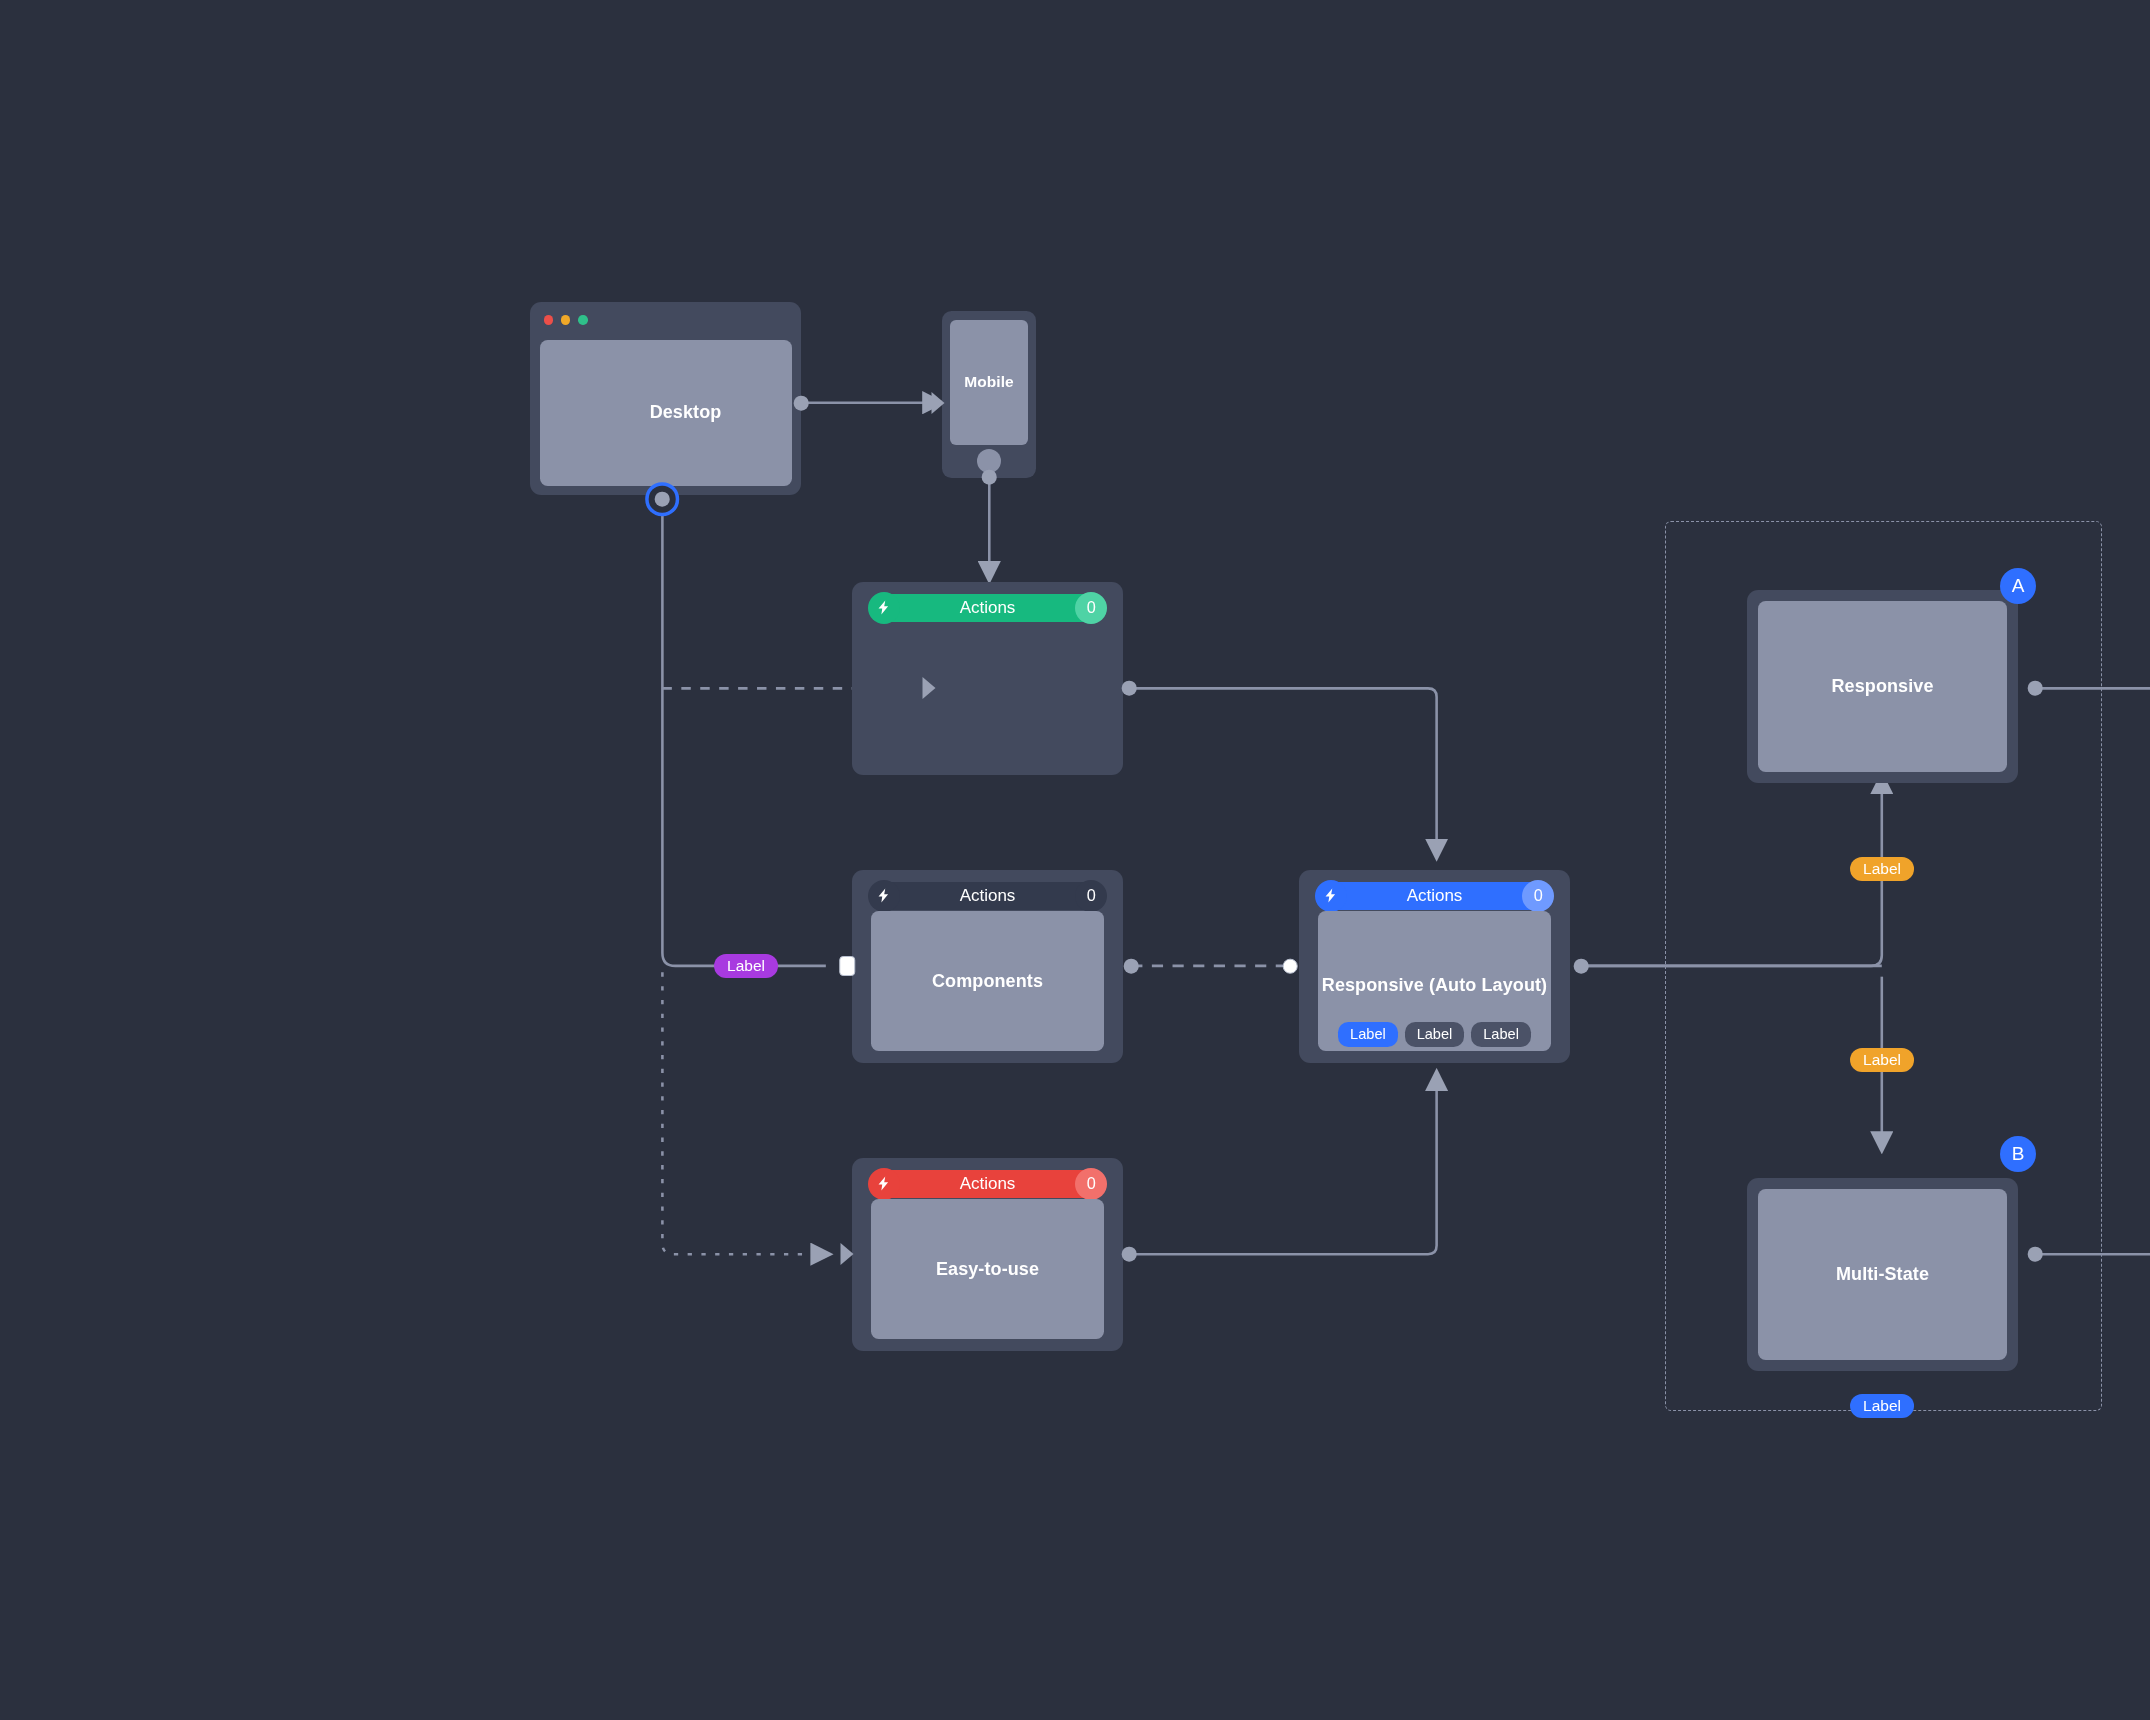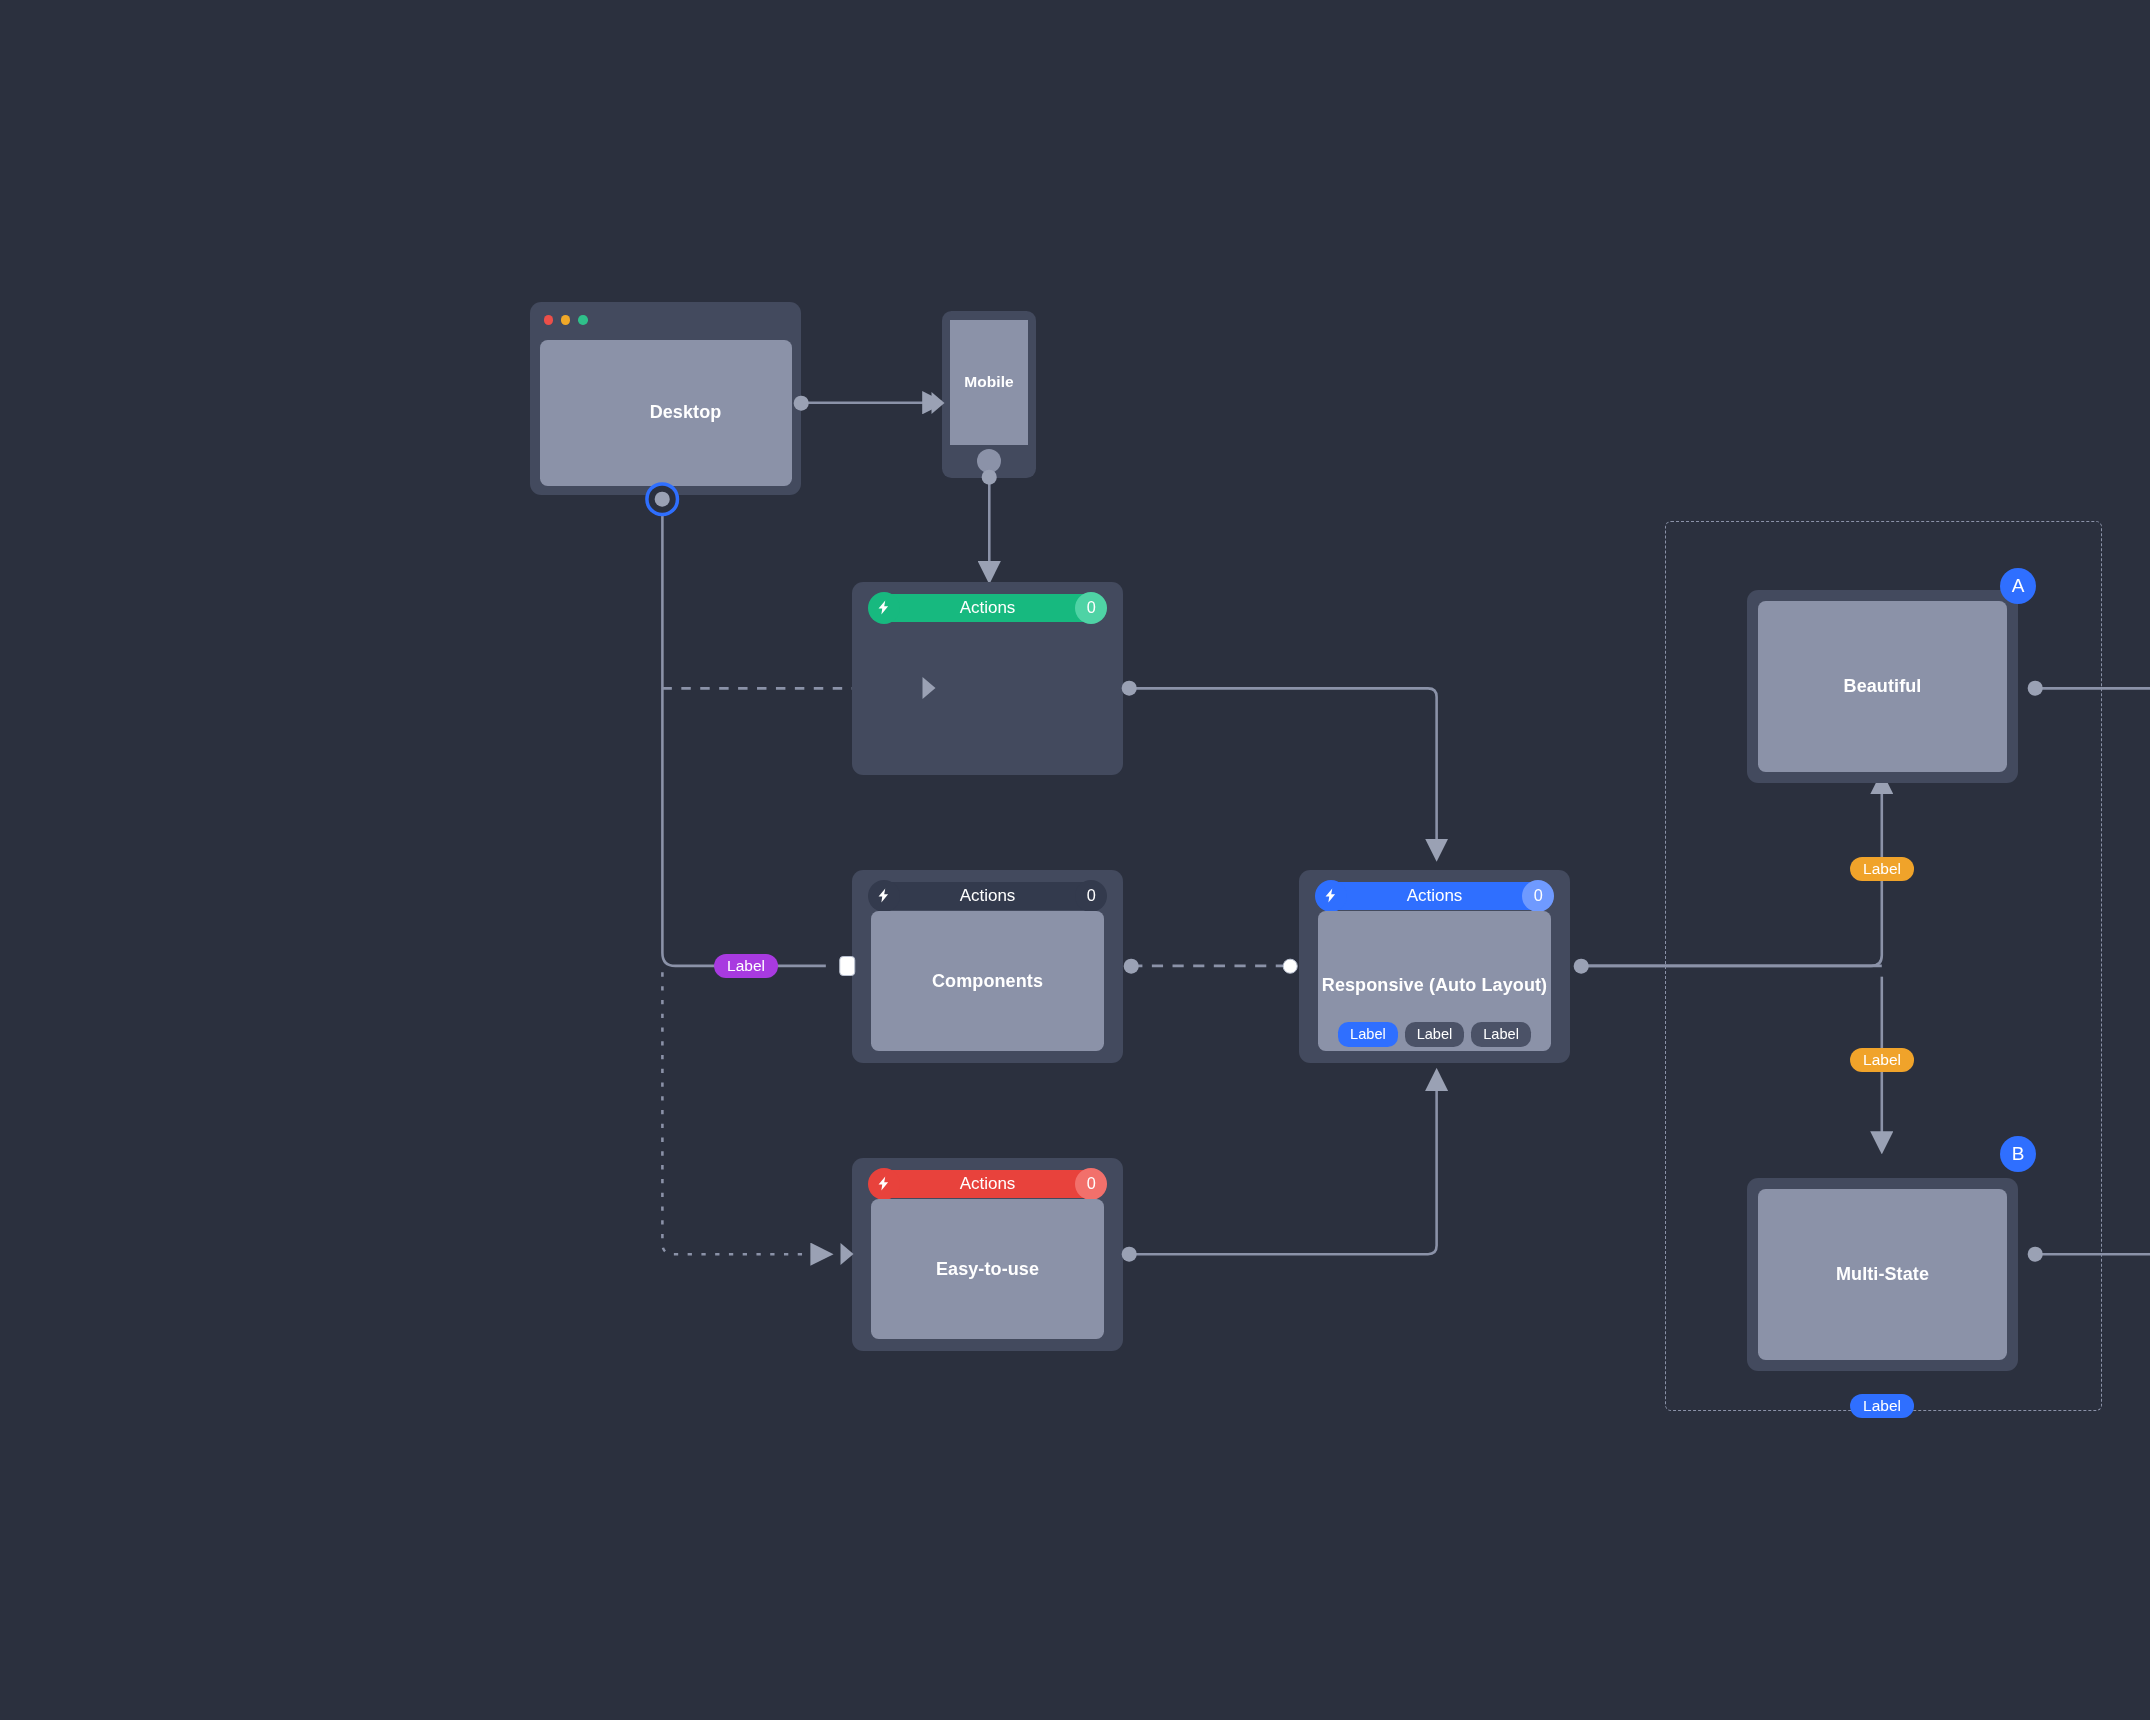--- a/index.html
+++ b/index.html
@@ -118,21 +118,21 @@
     </div>
   </div>
   <div class="handle" style="left:801px;top:403px;">
     <div class="h-circle"></div>
   </div>
   <div class="handle" style="left:662px;top:499px;">
     <div class="h-sel"></div>
   </div>
 
   <div class="frame" style="left:942px;top:311px;width:94px;height:167px;border-radius:9.5px;">
-    <div class="screen" style="left:7.7px;top:8.6px;right:7.7px;bottom:33px;border-radius:0;">
+    <div class="screen" style="left:7.7px;top:8.6px;right:7.7px;bottom:33px;border-radius:6px;">
       <span class="title" style="font-size:15.5px;">Mobile</span>
     </div>
     <div class="mobile-home" style="left:50%;margin-left:-12px;bottom:5.2px;"></div>
   </div>
   <div class="handle" style="left:938px;top:403px;">
     <div class="h-tri"></div>
   </div>
   <div class="handle" style="left:989px;top:477px;">
     <div class="h-circle"></div>
   </div>
@@ -218,21 +218,21 @@
   </div>
   <div class="handle" style="left:1290px;top:966px;">
     <div class="h-circle white"></div>
   </div>
   <div class="handle" style="left:1581px;top:966px;">
     <div class="h-circle"></div>
   </div>
 
   <div class="frame" style="left:1747px;top:590px;width:271px;height:193px;">
     <div class="screen" style="left:11.2px;top:11.2px;right:11.2px;bottom:11.2px;">
-      <span class="title" style="font-size:18px;">Beautiful</span>
+      <span class="title" style="font-size:18px;">Responsive</span>
     </div>
   </div>
   <div class="badge" style="left:2018px;top:586px;">A</div>
   <div class="handle" style="left:2035px;top:688px;">
     <div class="h-circle"></div>
   </div>
 
   <div class="frame" style="left:1747px;top:1178px;width:271px;height:193px;">
     <div class="screen" style="left:11.2px;top:11.2px;right:11.2px;bottom:11.2px;">
       <span class="title" style="font-size:18px;">Multi-State</span>

